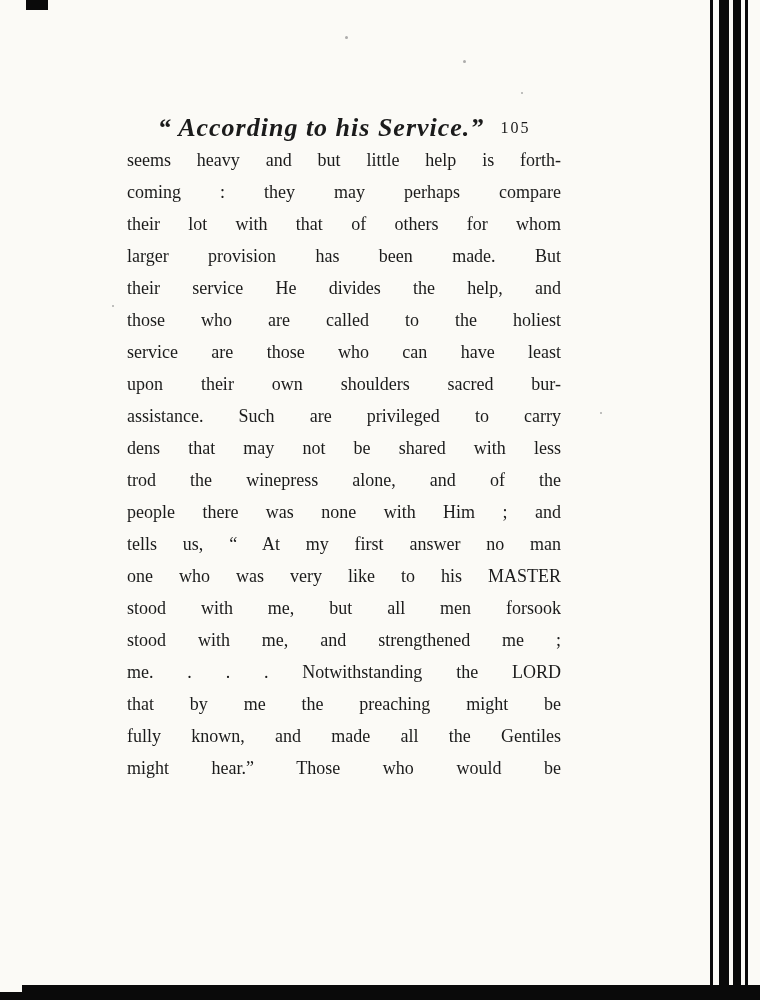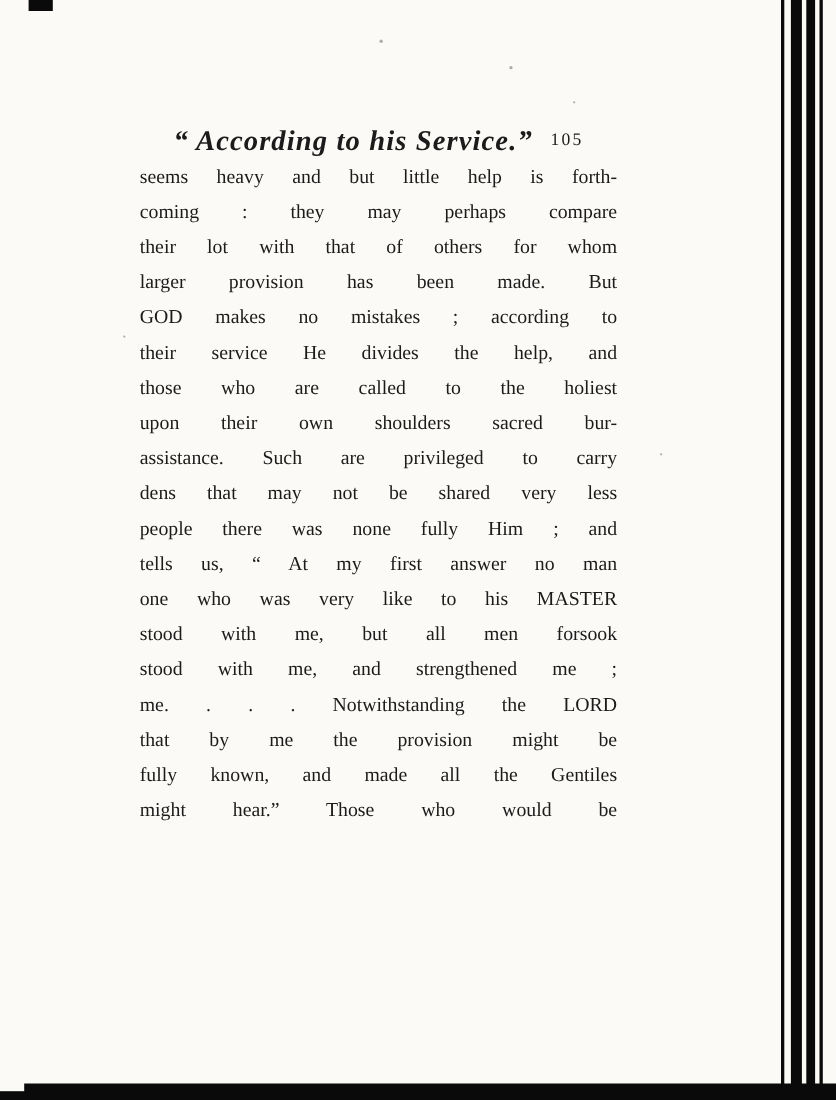--- a/index.html
+++ b/index.html
@@ -94,31 +94,32 @@
   <div class="text-col">
     <div class="header-line">
       <span class="header-title">“ According to his Service.”</span>
       <span class="header-pagenum">105</span>
     </div>
     <div class="body-block">
         <div class="body-line">seems heavy and but little help is forth-</div>
         <div class="body-line">coming : they may perhaps compare</div>
         <div class="body-line">their lot with that of others for whom</div>
         <div class="body-line">larger provision has been made.  But</div>
-        <div class="body-line">GOD makes no mistakes ; according to</div>
         <div class="body-line">their service He divides the help, and</div>
         <div class="body-line">those who are called to the holiest</div>
+        <div class="body-line">service are those who can have least</div>
         <div class="body-line">upon their own shoulders sacred bur-</div>
         <div class="body-line">assistance.  Such are privileged to carry</div>
-        <div class="body-line">dens that may not be shared very less</div>
-        <div class="body-line">people there was none fully Him ; and</div>
+        <div class="body-line">dens that may not be shared with less</div>
+        <div class="body-line">trod the winepress alone, and of the</div>
+        <div class="body-line">people there was none with Him ; and</div>
         <div class="body-line">tells us, “ At my first answer no man</div>
         <div class="body-line">one who was very like to his MASTER</div>
         <div class="body-line">stood with me, but all men forsook</div>
         <div class="body-line">stood with me, and strengthened me ;</div>
         <div class="body-line">me. . . .  Notwithstanding the LORD</div>
-        <div class="body-line">that by me the provision might be</div>
+        <div class="body-line">that by me the preaching might be</div>
         <div class="body-line">fully known, and made all the Gentiles</div>
         <div class="body-line">might hear.”   Those who would be</div>
       </div>
   </div>
 
 </div>
 
 </body></html>

